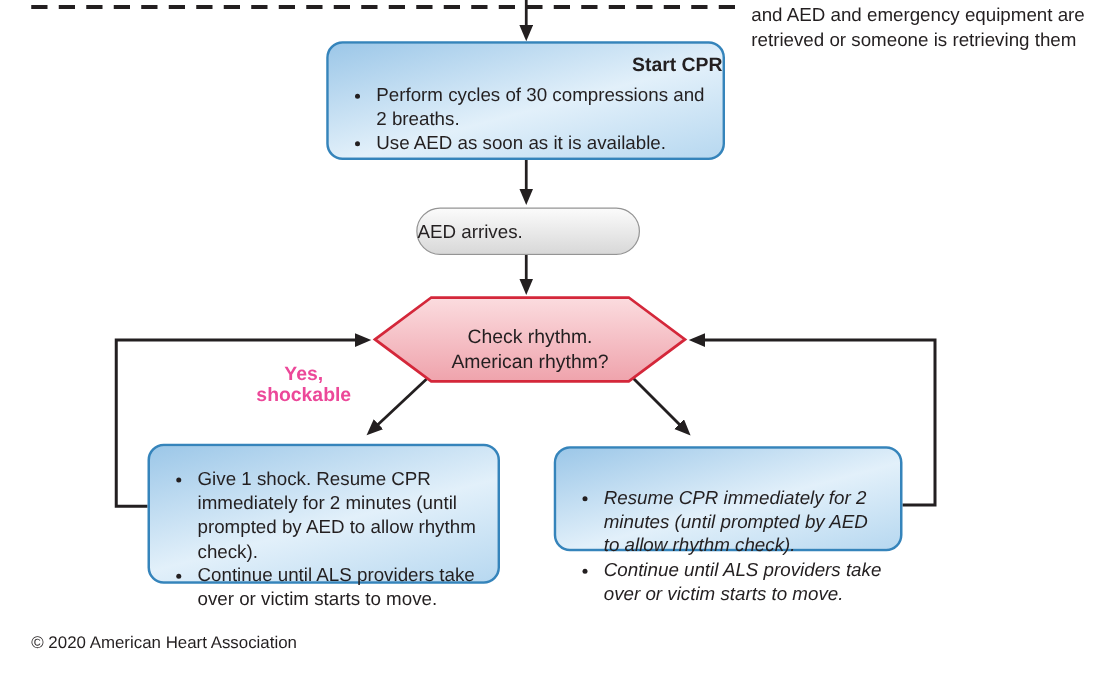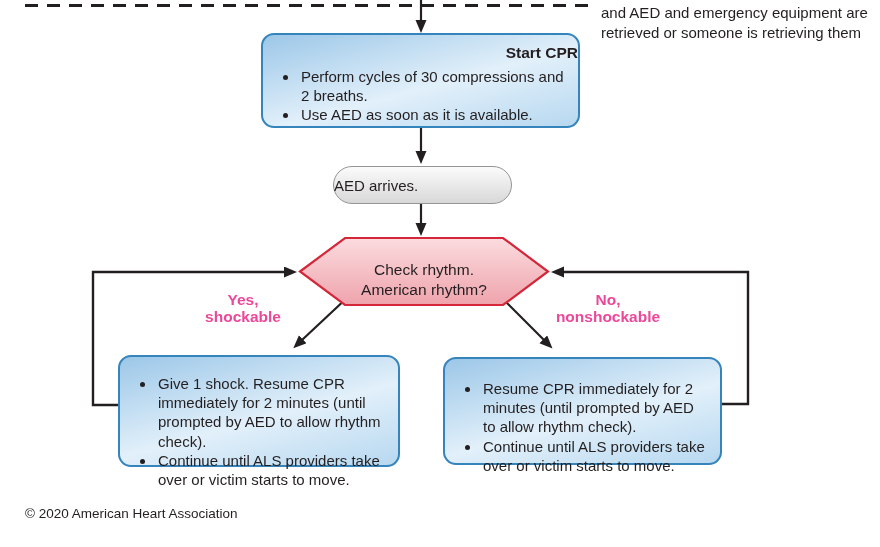--- a/index.html
+++ b/index.html
@@ -14,21 +14,21 @@
     background:linear-gradient(165deg, #9cc7e8 0%, #e2f0fa 55%, #b7d8f0 100%);
     border:2px solid #3584bb; border-radius:13px;
   }
   .bluebox ul { margin:4px; padding:0 8px 0 32px; }
   .bluebox li { font-size:15px; line-height:19.2px; padding-left:2px; }
 
   .startbox { left:261px; top:33px; width:319px; height:95px; padding-top:8px; }
   .startbox .title { text-align:right; font-weight:bold; font-size:15.5px; line-height:20px;padding-left:43px; }
 
   .shockbox   { left:118px; top:355px; width:282px; height:112px; padding-top:13px; }
-  .cprbox     { left:443px; top:357px; width:279px; height:108px; padding-top:16px; }
+  .cprbox     { left:443px; top:357px; width:279px; height:84px; padding-top:26px;font-style:italic; }
 
   .pill {
     left:333px; top:166px; width:179px; height:38px;
     background:linear-gradient(180deg,#fbfbfb 0%,#d8d8d8 100%);
     border:1.5px solid #949494; border-radius:19px;
     display:flex; align-items:center; justify-content:flex-start;
     font-size:15px;
   }
 
   .hextext {
@@ -105,24 +105,20 @@
   <div class="node hextext">
     <div>Check rhythm.</div>
     <div>American rhythm?</div>
   </div>
 
   <div class="node branch-label yes-label">
     <div>Yes,</div>
     <div>shockable</div>
   </div>
 
-  <div class="node branch-label no-label">
-    <div>No,</div>
-    <div>nonshockable</div>
-  </div>
 
   <div class="node bluebox shockbox">
     <ul>
       <li>Give 1 shock. Resume CPR immediately for 2 minutes (until prompted by AED to allow rhythm check).</li>
       <li>Continue until ALS providers take over or victim starts to move.</li>
     </ul>
   </div>
 
   <div class="node bluebox cprbox">
     <ul>

